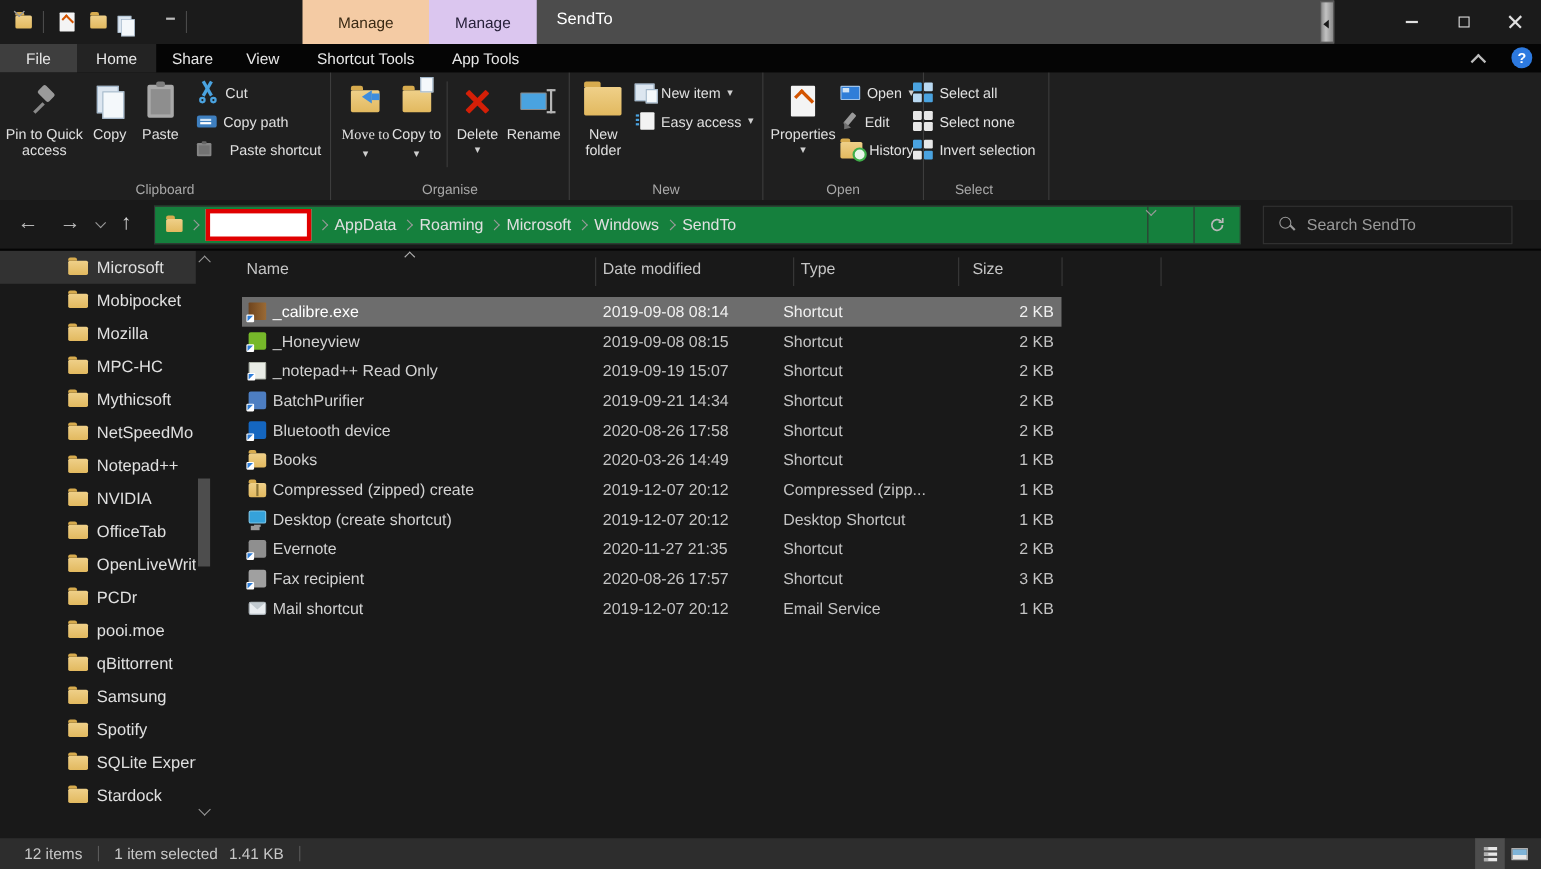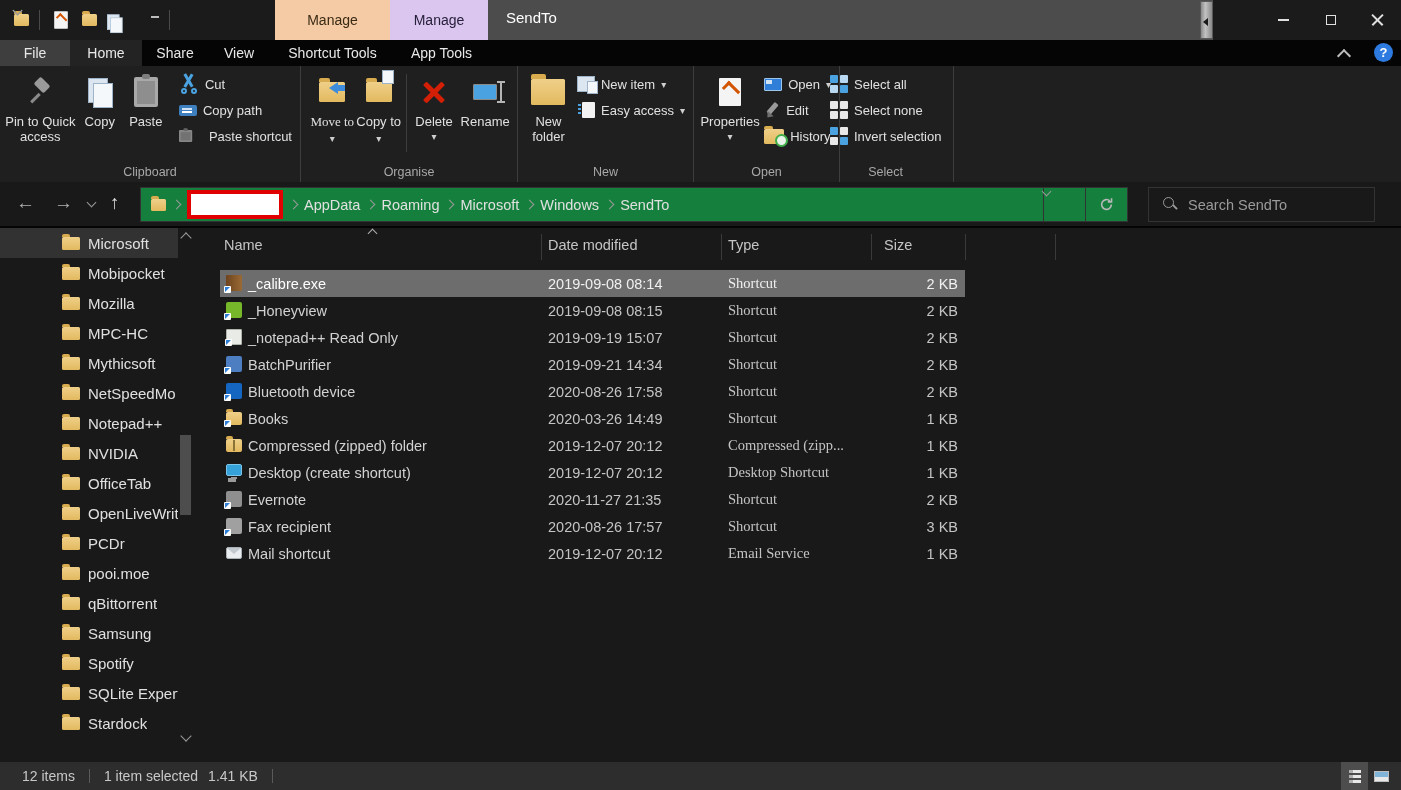--- a/index.html
+++ b/index.html
@@ -155,21 +155,21 @@
   .lheader { position:absolute; left:0; top:0; right:0; height:38px; }
   .hlabel { position:absolute; top:9px; font-size:14.5px; color:#c5c5c5; }
   .hsep { position:absolute; top:6px; width:1px; height:26px; background:#3a3a3a; }
   .sort-caret { position:absolute; left:172px; top:2px; width:7px; height:7px;
     border-left:1.6px solid #b0b0b0; border-top:1.6px solid #b0b0b0; transform:rotate(45deg); }
   .rows { position:absolute; left:23px; top:42px; right:0; }
   .frow { position:relative; height:27px; display:flex; align-items:center; width:745px; font-size:14.5px; color:#d2d2d2; }
   .frow.selected { background:#6d6d6d; color:#ffffff; }
   .frow .c-name { position:absolute; left:28px; white-space:nowrap; }
   .frow .c-date { position:absolute; left:328px; color:#c4c4c4; }
-  .frow .c-type { position:absolute; left:508px; color:#c4c4c4;font-family:Liberation Serif, serif; }
+  .frow .c-type { position:absolute; left:492px; color:#c4c4c4; }
   .frow .c-size { position:absolute; left:658px; width:80px; text-align:right; color:#c4c4c4; }
   .frow.selected .c-date,.frow.selected .c-type,.frow.selected .c-size { color:#f0f0f0; }
   .file-icon { position:absolute; left:6px; top:5px; width:16px; height:16px; border-radius:2px; background:var(--ic,#888); }
   .file-icon[data-icon="folder"],.file-icon[data-icon="zip"] { height:13px; top:7px; background:linear-gradient(#efd089,#e2b95f); }
   .file-icon[data-icon="folder"]::before,.file-icon[data-icon="zip"]::before { content:""; position:absolute; top:-3px; left:0; width:7px; height:3px; background:#d7ab4e; border-radius:2px 2px 0 0; }
   .file-icon[data-icon="zip"]::after { content:""; position:absolute; left:7px; top:1px; width:0; height:11px; border-left:2px dashed #8a7335; }
   .file-icon[data-icon="book"] { background:linear-gradient(90deg,#6e441e,#9a6a35); border-radius:1px; }
   .file-icon[data-icon="doc"] { background:#e9ece6; border:1px solid #b0b5ab; border-radius:1px; }
   .file-icon[data-icon="monitor"] { height:12px; top:5px; background:#35a2da; border:1px solid #7cc5e8; }
   .file-icon[data-icon="monitor"]::after { content:""; position:absolute; left:4px; bottom:-4px; width:6px; height:2px; background:#9a9a9a; box-shadow:-2px 2px 0 1px #9a9a9a; }
@@ -581,21 +581,21 @@
     <span class="file-icon" data-icon="folder" style="--ic: #c9a85c;">
               <span class="shortcut-badge"></span>
             </span>
     <span class="c-name">Books</span>
     <span class="c-date">2020-03-26 14:49</span>
     <span class="c-type">Shortcut</span>
     <span class="c-size">1 KB</span>
   </div>
           <div class="frow">
     <span class="file-icon" data-icon="zip" style="--ic: #e6c06c;"></span>
-    <span class="c-name">Compressed (zipped) folder</span>
+    <span class="c-name">Compressed (zipped) create</span>
     <span class="c-date">2019-12-07 20:12</span>
     <span class="c-type">Compressed (zipp...</span>
     <span class="c-size">1 KB</span>
   </div>
           <div class="frow">
     <span class="file-icon" data-icon="monitor" style="--ic: #35a2da;"></span>
     <span class="c-name">Desktop (create shortcut)</span>
     <span class="c-date">2019-12-07 20:12</span>
     <span class="c-type">Desktop Shortcut</span>
     <span class="c-size">1 KB</span>

